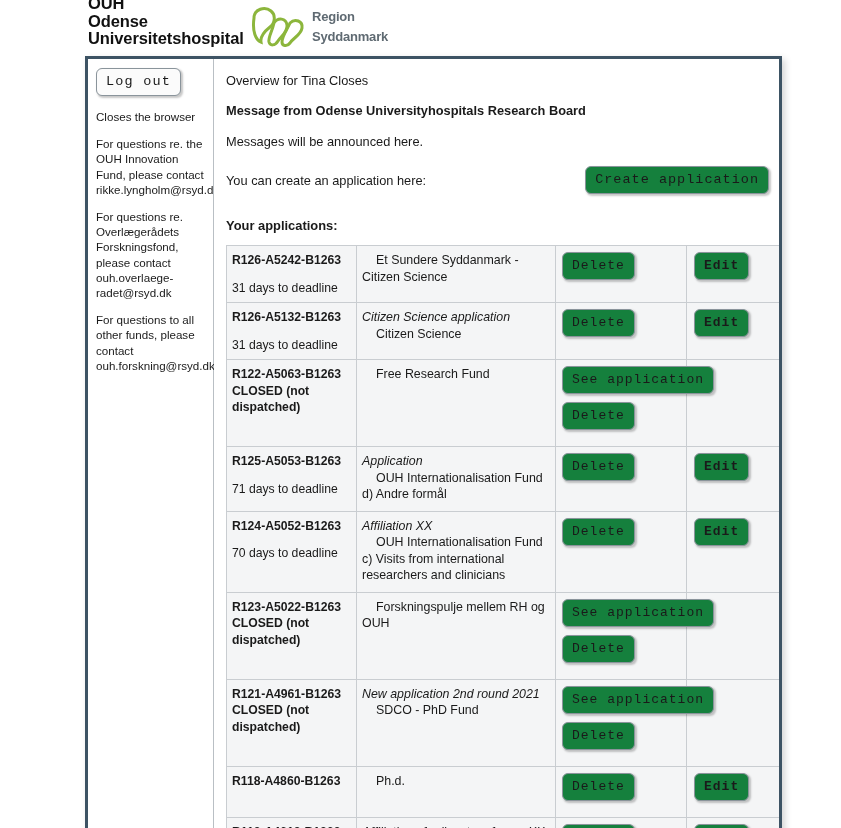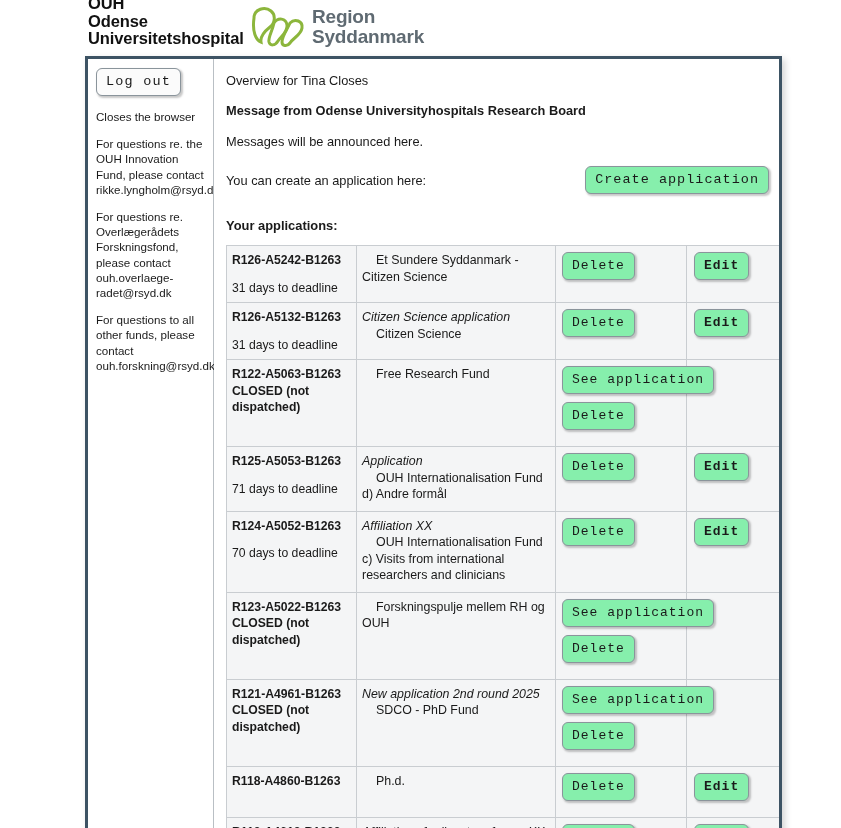--- a/index.html
+++ b/index.html
@@ -36,21 +36,21 @@
   .brand-region {
     position: absolute;
     left: 248px;
     top: 5px;
     display: flex;
     align-items: center;
     gap: 6px;
   }
   .region-mark { width: 58px; height: 44px; display:block; }
   .region-text {
-    font-size: 19px;
+    font-size: 13px;
     font-weight: bold;
     line-height: 20px;
     color: #5f6a72;
     white-space: pre-line;
     letter-spacing: -0.2px;
   }
   .user-box {
     position: absolute;
     right: 57px;
     top: 6px;
@@ -126,21 +126,21 @@
     justify-content: space-between;
     margin-top: 17px;
     padding-right: 10px;
   }
   .line-create { font-size: 12.8px; }
   .btn {
     font-family: "Liberation Mono", monospace;
     font-size: 13px;
     letter-spacing: 1px;
     padding: 5px 9px 6px 9px;
-    background: #86efac;
+    background: #15803d;
     border: 1px solid #8a949b;
     border-radius: 6px;
     color: #1a1a1a;
     box-shadow: 1.5px 1.5px 2px rgba(0,0,0,0.22);
     cursor: pointer;
     white-space: nowrap;
     line-height: 15px;
   }
   .btn-create { font-size: 13.5px; }
 
@@ -341,21 +341,21 @@
             <td>
               <div class="cell-act cell-act2"></div>
             </td>
           </tr>
           <tr>
             <td>
               <div class="cell-id"><span>R121-A4961-B1263</span><span class="closed">CLOSED (not dispatched)</span></div>
             </td>
             <td>
               <div class="cell-title">
-                <span class="apptitle">New application 2nd round 2025</span>
+                <span class="apptitle">New application 2nd round 2021</span>
                 <span class="fundname">SDCO - PhD Fund</span>
               </div>
             </td>
             <td>
               <div class="cell-act"><div class="btn">See application</div><br><div class="btn">Delete</div><br></div>
             </td>
             <td>
               <div class="cell-act cell-act2"></div>
             </td>
           </tr>

